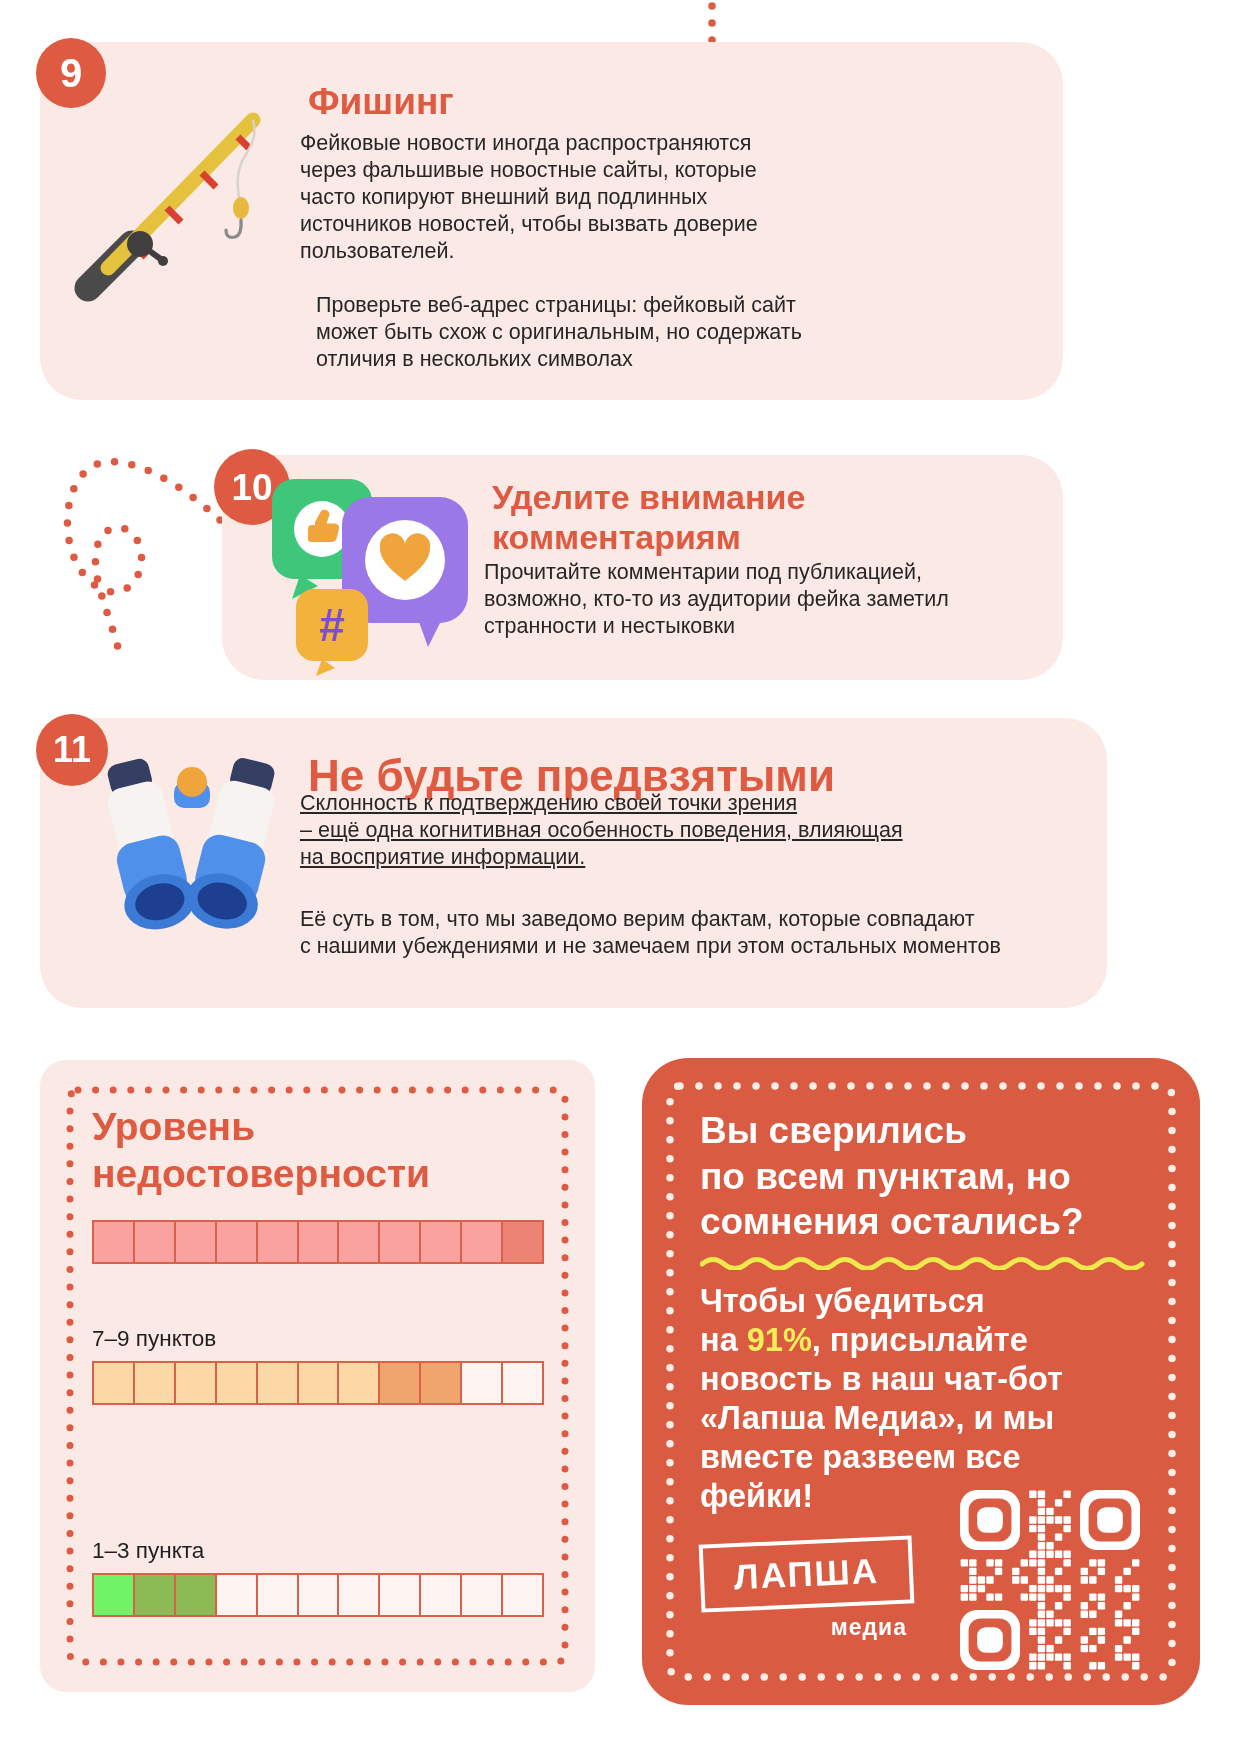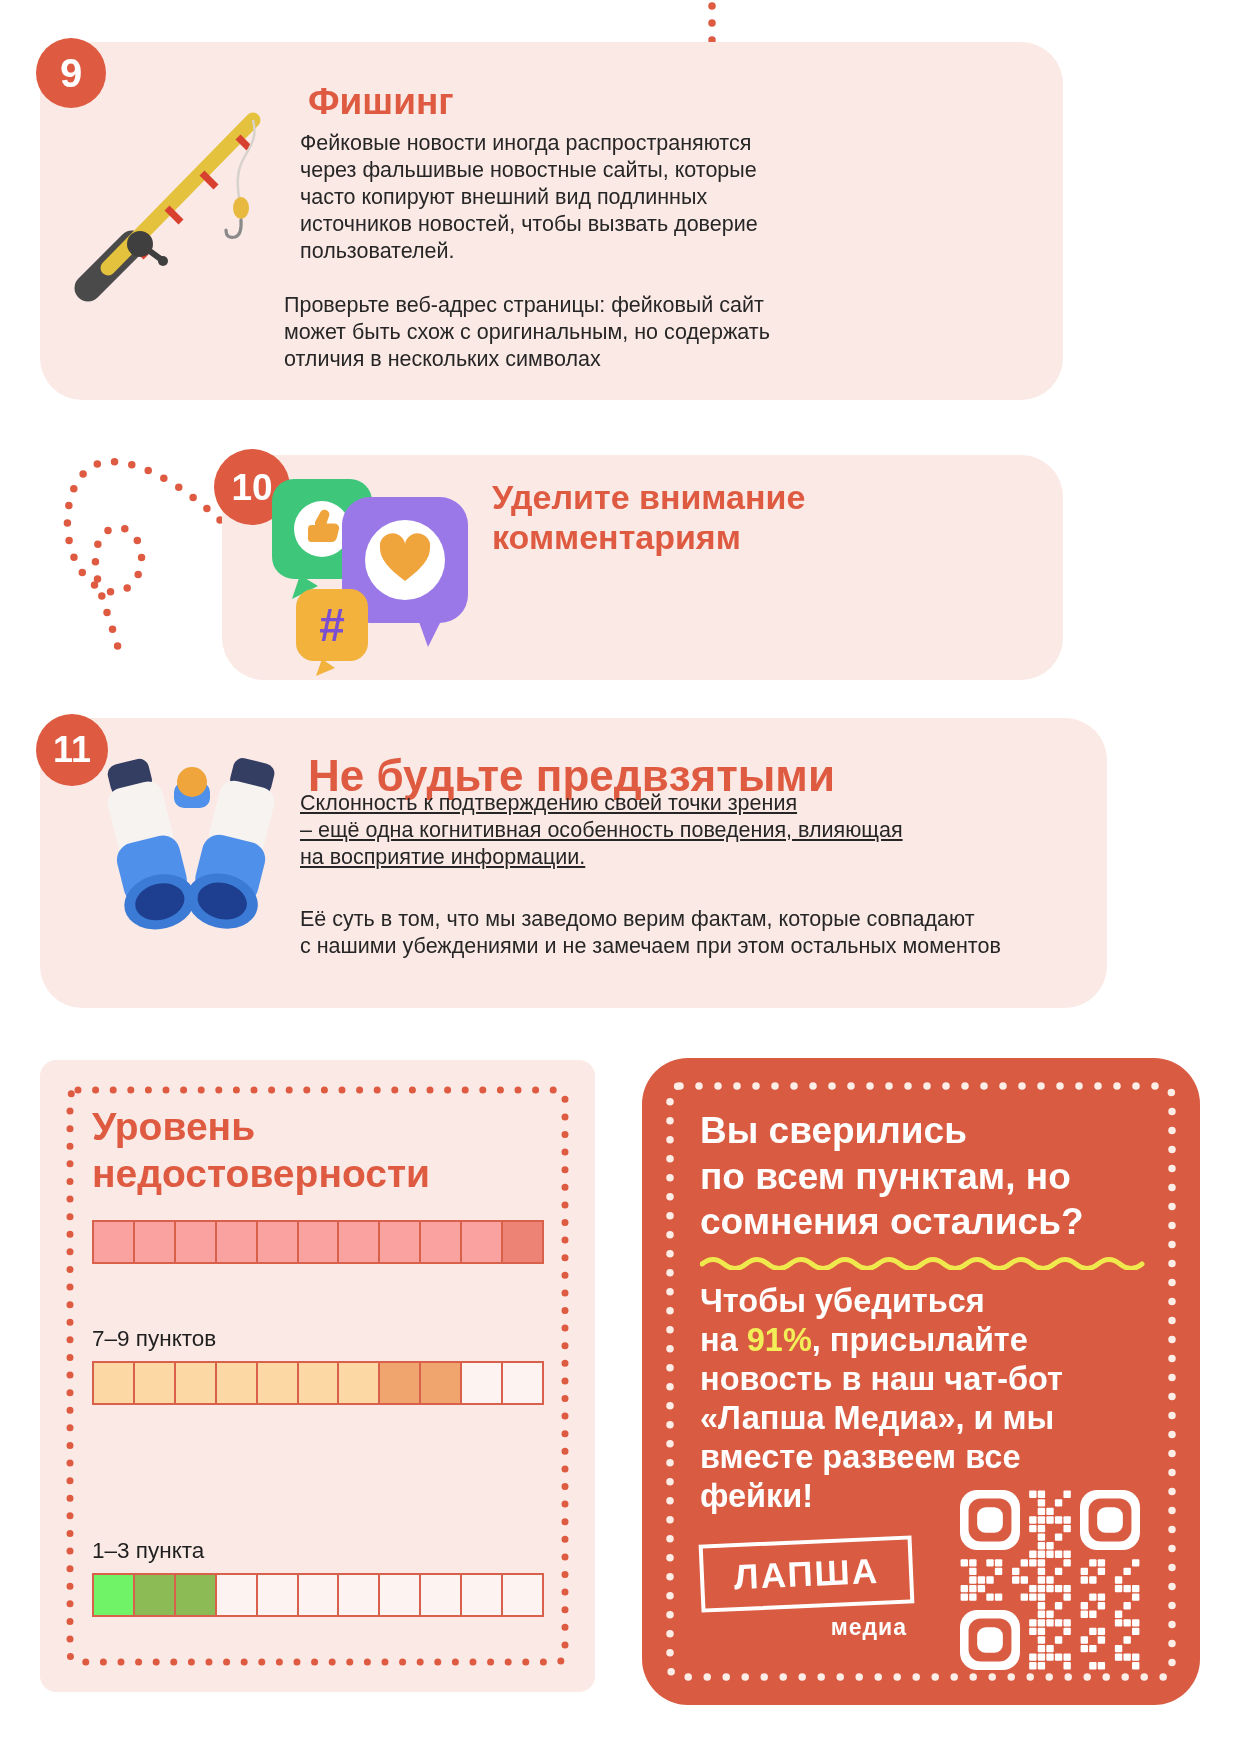--- a/index.html
+++ b/index.html
@@ -74,21 +74,21 @@
         <path d="M173 128 q1 15 -6 17 q-9 2 -9 -7" fill="none" stroke="#8A8A8A" stroke-width="3.2" stroke-linecap="round"></path>
       </svg>
     </div>
 
     <h2 class="tip-title" style="left:260px; top:30px; font-size:37px;">Фишинг</h2>
     <p class="tip-body" style="left:260px; top:88px;">Фейковые новости иногда распространяются
 через фальшивые новостные сайты, которые
 часто копируют внешний вид подлинных
 источников новостей, чтобы вызвать доверие
 пользователей.</p>
-    <p class="tip-body" style="left:244px; top:250px;">Проверьте веб-адрес страницы: фейковый сайт
+    <p class="tip-body" style="left:276px; top:250px;">Проверьте веб-адрес страницы: фейковый сайт
 может быть схож с оригинальным, но содержать
 отличия в нескольких символах</p>
   </section>
 
   <section class="panel" style="left:222px; top:455px; width:841px; height:225px;">
     <div class="num" style="left:-8px; top:-6px; width:76px; height:76px; font-size:37px;">10</div>
 
     <div class="icon-box" style="left:48px; top:12px;">
       <svg width="215" height="210" viewBox="0 0 215 210">
         <g>
@@ -107,20 +107,23 @@
         <g>
           <rect x="26" y="122" width="72" height="72" rx="18" fill="#F2B23C"></rect>
           <path d="M52 192 l-6 17 19 -8 z" fill="#F2B23C"></path>
           <text x="62" y="174" font-size="46" font-weight="bold" fill="#7A4FD1" text-anchor="middle" font-family="Liberation Sans, DejaVu Sans, sans-serif">#</text>
         </g>
       </svg>
     </div>
 
     <h2 class="tip-title" style="left:262px; top:14px; font-size:34px;">Уделите внимание
 комментариям</h2>
+    <p class="tip-body" style="left:262px; top:104px;">Прочитайте комментарии под публикацией,
+возможно, кто-то из аудитории фейка заметил
+странности и нестыковки</p>
   </section>
 
   <section class="panel" style="left:40px; top:718px; width:1023px; height:290px;padding-left:44px;">
     <div class="num" style="left:-4px; top:-4px; width:72px; height:72px; font-size:36px;">11</div>
 
     <div class="icon-box" style="left:30px; top:22px;">
       <svg width="240" height="245" viewBox="0 0 240 245">
         <g transform="rotate(-14 85 130)">
           <rect x="62" y="18" width="42" height="32" rx="10" fill="#343E63"></rect>
           <rect x="55" y="42" width="56" height="72" rx="15" fill="#F6F3F0"></rect>
@@ -141,21 +144,21 @@
     </div>
 
     <h2 class="tip-title" style="left:260px; top:24px; font-size:44px;">Не будьте предвзятыми</h2>
     <p class="tip-body" style="left:260px; top:72px;text-decoration:underline;">Склонность к подтверждению своей точки зрения
 – ещё одна когнитивная особенность поведения, влияющая
 на восприятие информации.</p>
     <p class="tip-body" style="left:260px; top:188px;">Её суть в том, что мы заведомо верим фактам, которые совпадают
 с нашими убеждениями и не замечаем при этом остальных моментов</p>
   </section>
 
-  <section class="panel" style="left:40px; top:1060px; width:555px; height:632px; border-radius:16px;">
+  <section class="panel" style="left:40px; top:1060px; width:555px; height:632px; border-radius:26px;">
     <svg class="deco" width="555" height="632" viewBox="0 0 555 632">
       <rect x="30" y="30" width="495" height="572" rx="8" fill="none" stroke="#DE5A41" stroke-width="7" stroke-dasharray="0 17.6" stroke-linecap="round"></rect>
     </svg>
 
     <h2 class="level-title">Уровень
 недостоверности</h2>
 
     <div class="level-row" style="top:160px;">
       <div class="row-bar">
           <div class="cell" style="background: rgb(249, 162, 160);"></div>

